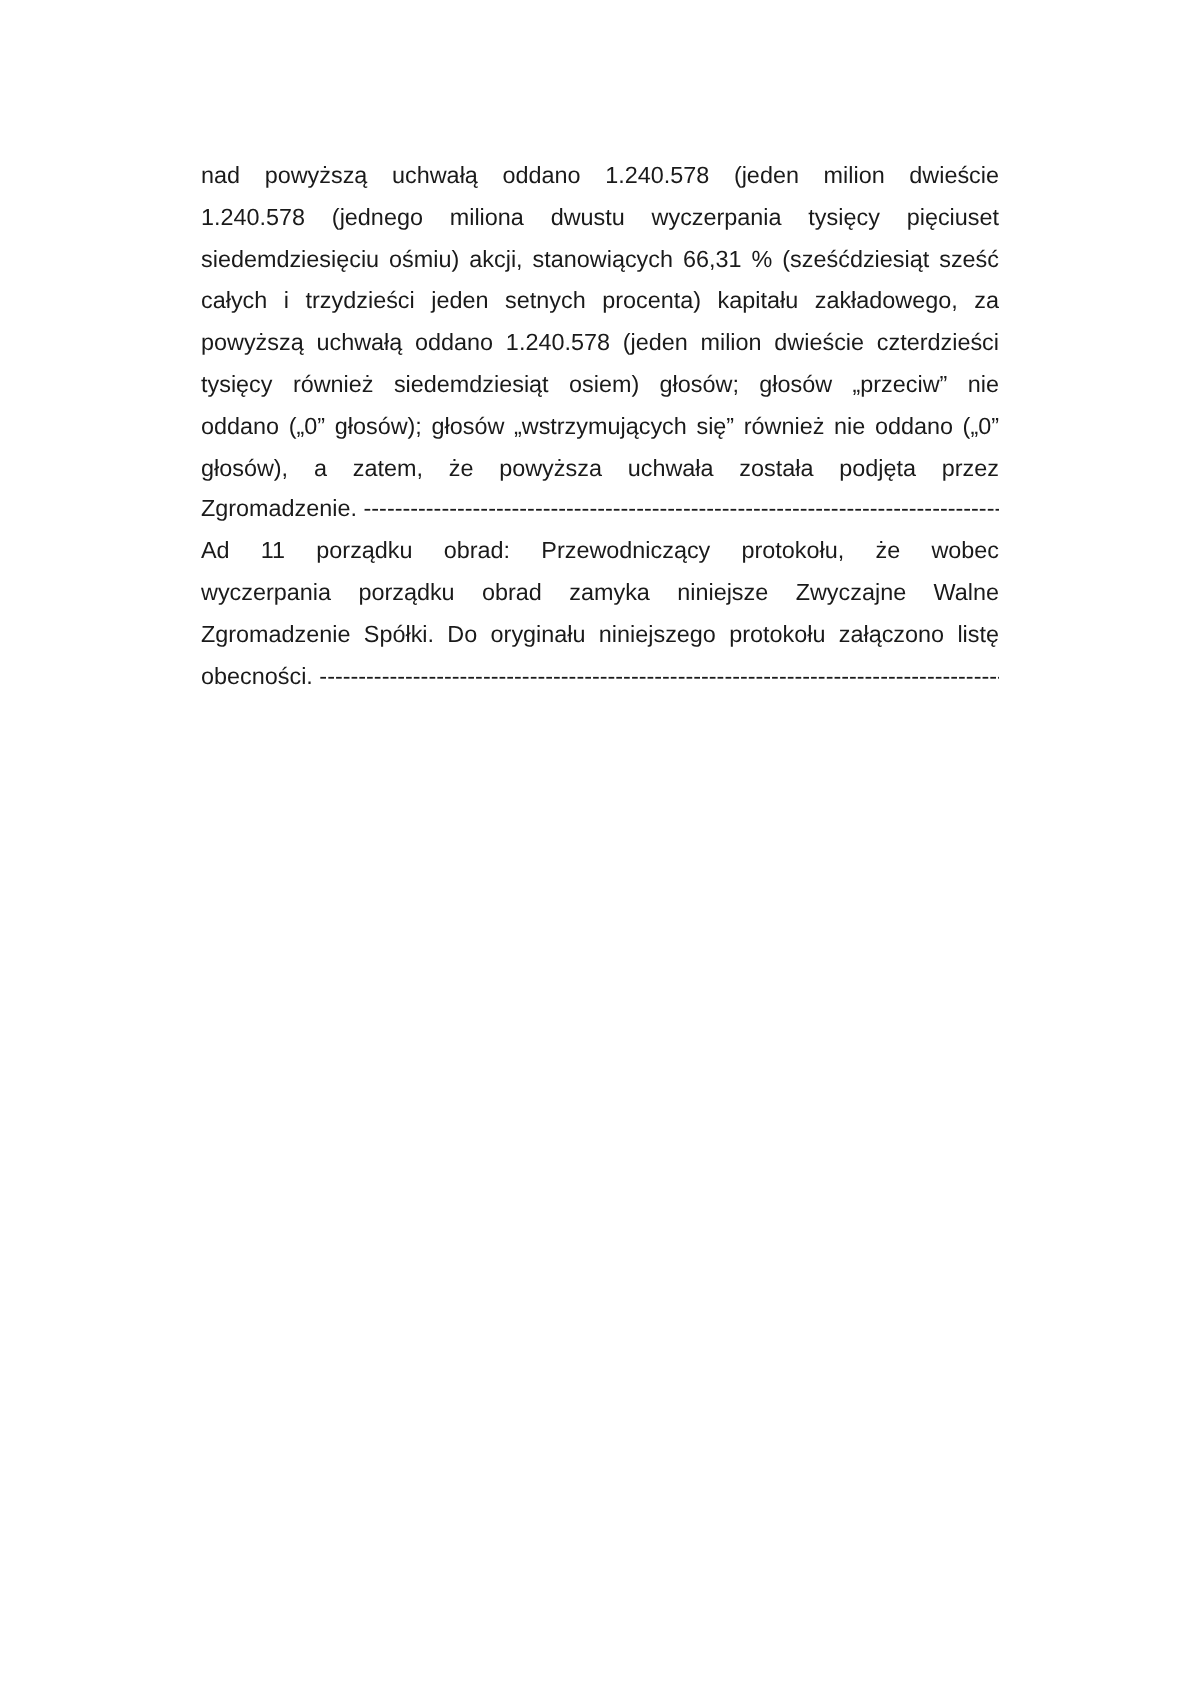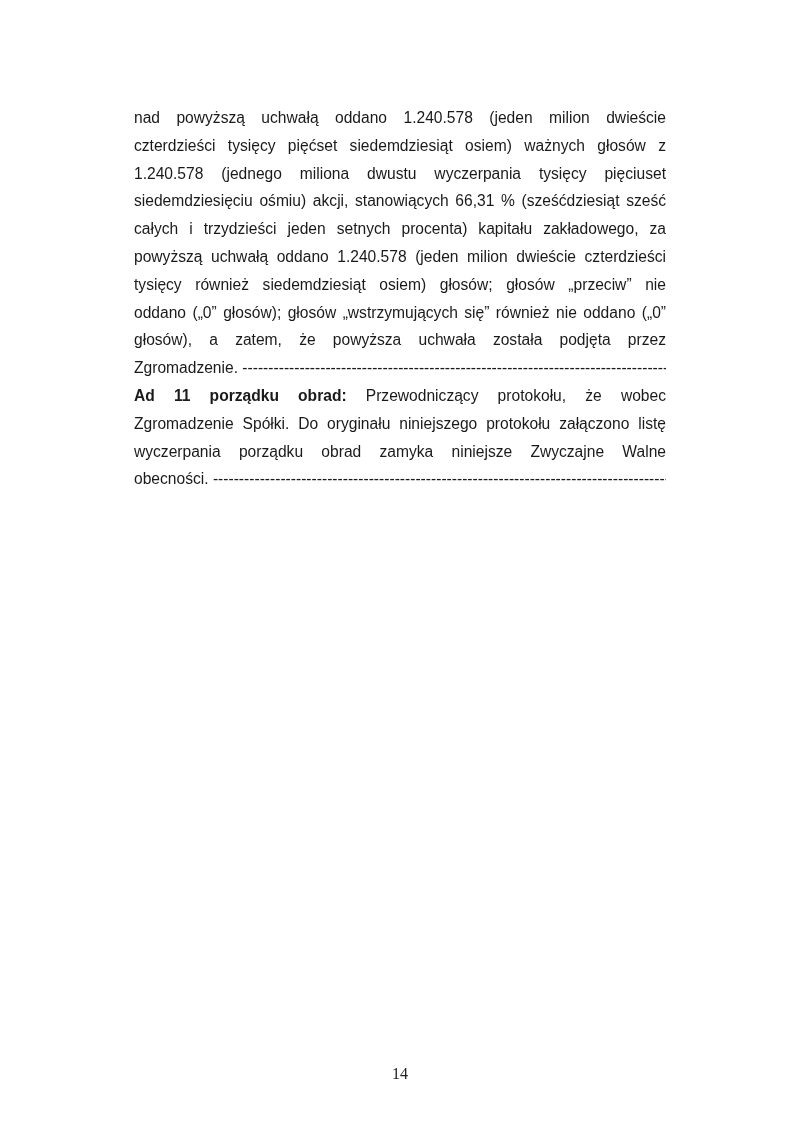--- a/index.html
+++ b/index.html
@@ -7,44 +7,42 @@
     .page { position: absolute; left: 0; top: 0; width: 800px; height: 1132px; background: #fff; }
     .text-block {
       position: absolute; left: 134px; top: 104px; width: 532px;
       font-family: "Liberation Sans", sans-serif; font-size: 15.6px; color: #1a1a1a;
     }
     .line {
       display: block; height: 27.8px; line-height: 27.8px; white-space: nowrap;
       text-align: justify; text-align-last: justify; overflow: hidden;
     }
     .line.last { text-align-last: left; }
-    .bold { font-weight: bold; margin-top: 30px; }
+    .bold { font-weight: normal; margin-top: 30px; }
     .dashes { white-space: nowrap; overflow: hidden; }
     .page-number {
       position: absolute; left: 0; width: 800px; top: 1065px; text-align: center;
       font-family: "Liberation Serif", serif; font-size: 16px; color: #222;
     }
   </style>
 </head>
 <body>
 
 <div class="page">
   <div class="text-block">
 
     <span class="line">nad powyższą uchwałą oddano 1.240.578 (jeden milion dwieście</span>
-    <span class="line">czterdzieści tysięcy pięćset siedemdziesiąt osiem) ważnych głosów z</span>
     <span class="line">1.240.578 (jednego miliona dwustu wyczerpania tysięcy pięciuset</span>
     <span class="line">siedemdziesięciu ośmiu) akcji, stanowiących 66,31 % (sześćdziesiąt sześć</span>
     <span class="line">całych i trzydzieści jeden setnych procenta) kapitału zakładowego, za</span>
     <span class="line">powyższą uchwałą oddano 1.240.578 (jeden milion dwieście czterdzieści</span>
     <span class="line">tysięcy również siedemdziesiąt osiem) głosów; głosów „przeciw” nie</span>
     <span class="line">oddano („0” głosów); głosów „wstrzymujących się” również nie oddano („0”</span>
     <span class="line">głosów), a zatem, że powyższa uchwała została podjęta przez</span>
     <span class="line last dashes"><span>Zgromadzenie. </span><span>------------------------------------------------------------------------------------------------------------------------</span></span>
 
     <span class="line"><span class="bold">Ad 11 porządku obrad:</span><span> Przewodniczący protokołu, że wobec</span></span>
+    <span class="line">wyczerpania porządku obrad zamyka niniejsze Zwyczajne Walne</span>
     <span class="line">Zgromadzenie Spółki. Do oryginału niniejszego protokołu załączono listę</span>
-    <span class="line">wyczerpania porządku obrad zamyka niniejsze Zwyczajne Walne</span>
     <span class="line last dashes"><span>obecności. </span><span>------------------------------------------------------------------------------------------------------------------------</span></span>
   </div>
 
-  <div class="page-number">14</div>
 </div>
 
 </body></html>

